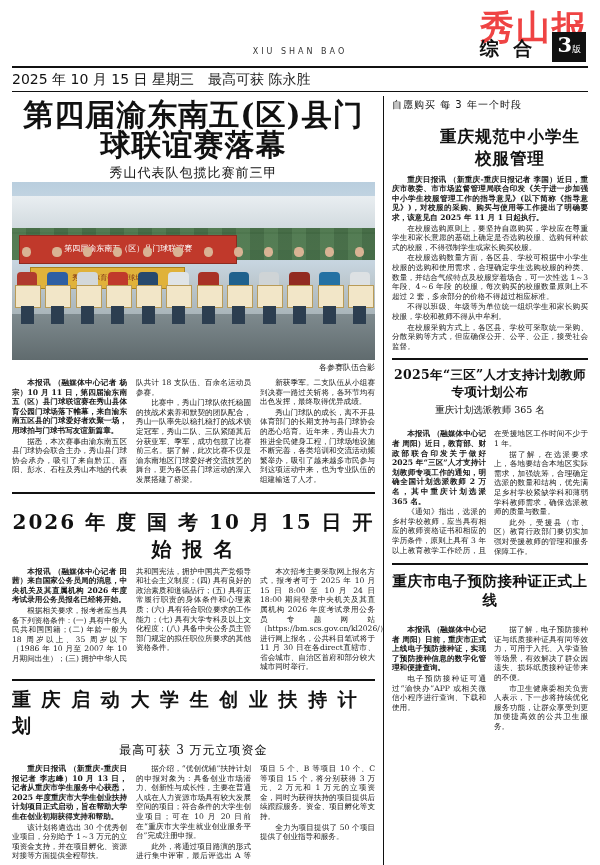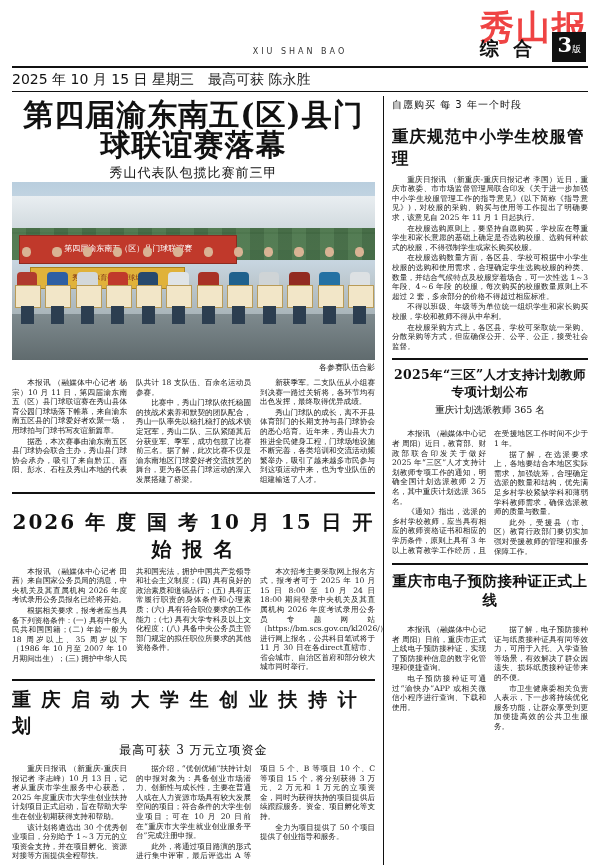--- a/index.html
+++ b/index.html
@@ -104,24 +104,25 @@
   }
   .hl-kicker{
     font-size:10px;
     letter-spacing:1px;
     margin:2px 0 3px 0;
   }
   .hl-r1{
     font-family:"DejaVu Serif","Liberation Serif",serif;
     font-weight:700;
     font-size:16.5px;
-    text-align:left;
+    text-align:center;
     letter-spacing:1px;
     line-height:22px;
     margin-bottom:5px;
+    margin-left:40px;
   }
   .rule-dbl{border-top:2px solid #111;margin:7px 0 6px 0;}
 
   
   .photo{
     position:relative;
     width:100%;
     height:178px;
     margin:0 0 2px 0;
     overflow:hidden;
@@ -186,21 +187,21 @@
   .body-cols-3{column-count:3;column-gap:9px;}
   p.t{
     margin:0 0 1px 0;
     font-family:"DejaVu Serif","Liberation Serif",serif;
     font-size:7.6px;
     line-height:9.6px;
     text-align:justify;
     text-indent:15.2px;
     color:#1a1a1a;
   }
-  .lead{font-weight:400;}
+  .lead{font-weight:700;}
 
   .sec-title-2{
     font-family:"DejaVu Serif","Liberation Serif",serif;
     font-weight:700;
     font-size:20px;
     letter-spacing:2px;
     text-align:center;
     margin:15px 0 4px 0;
   }
   .sec-title-3{

